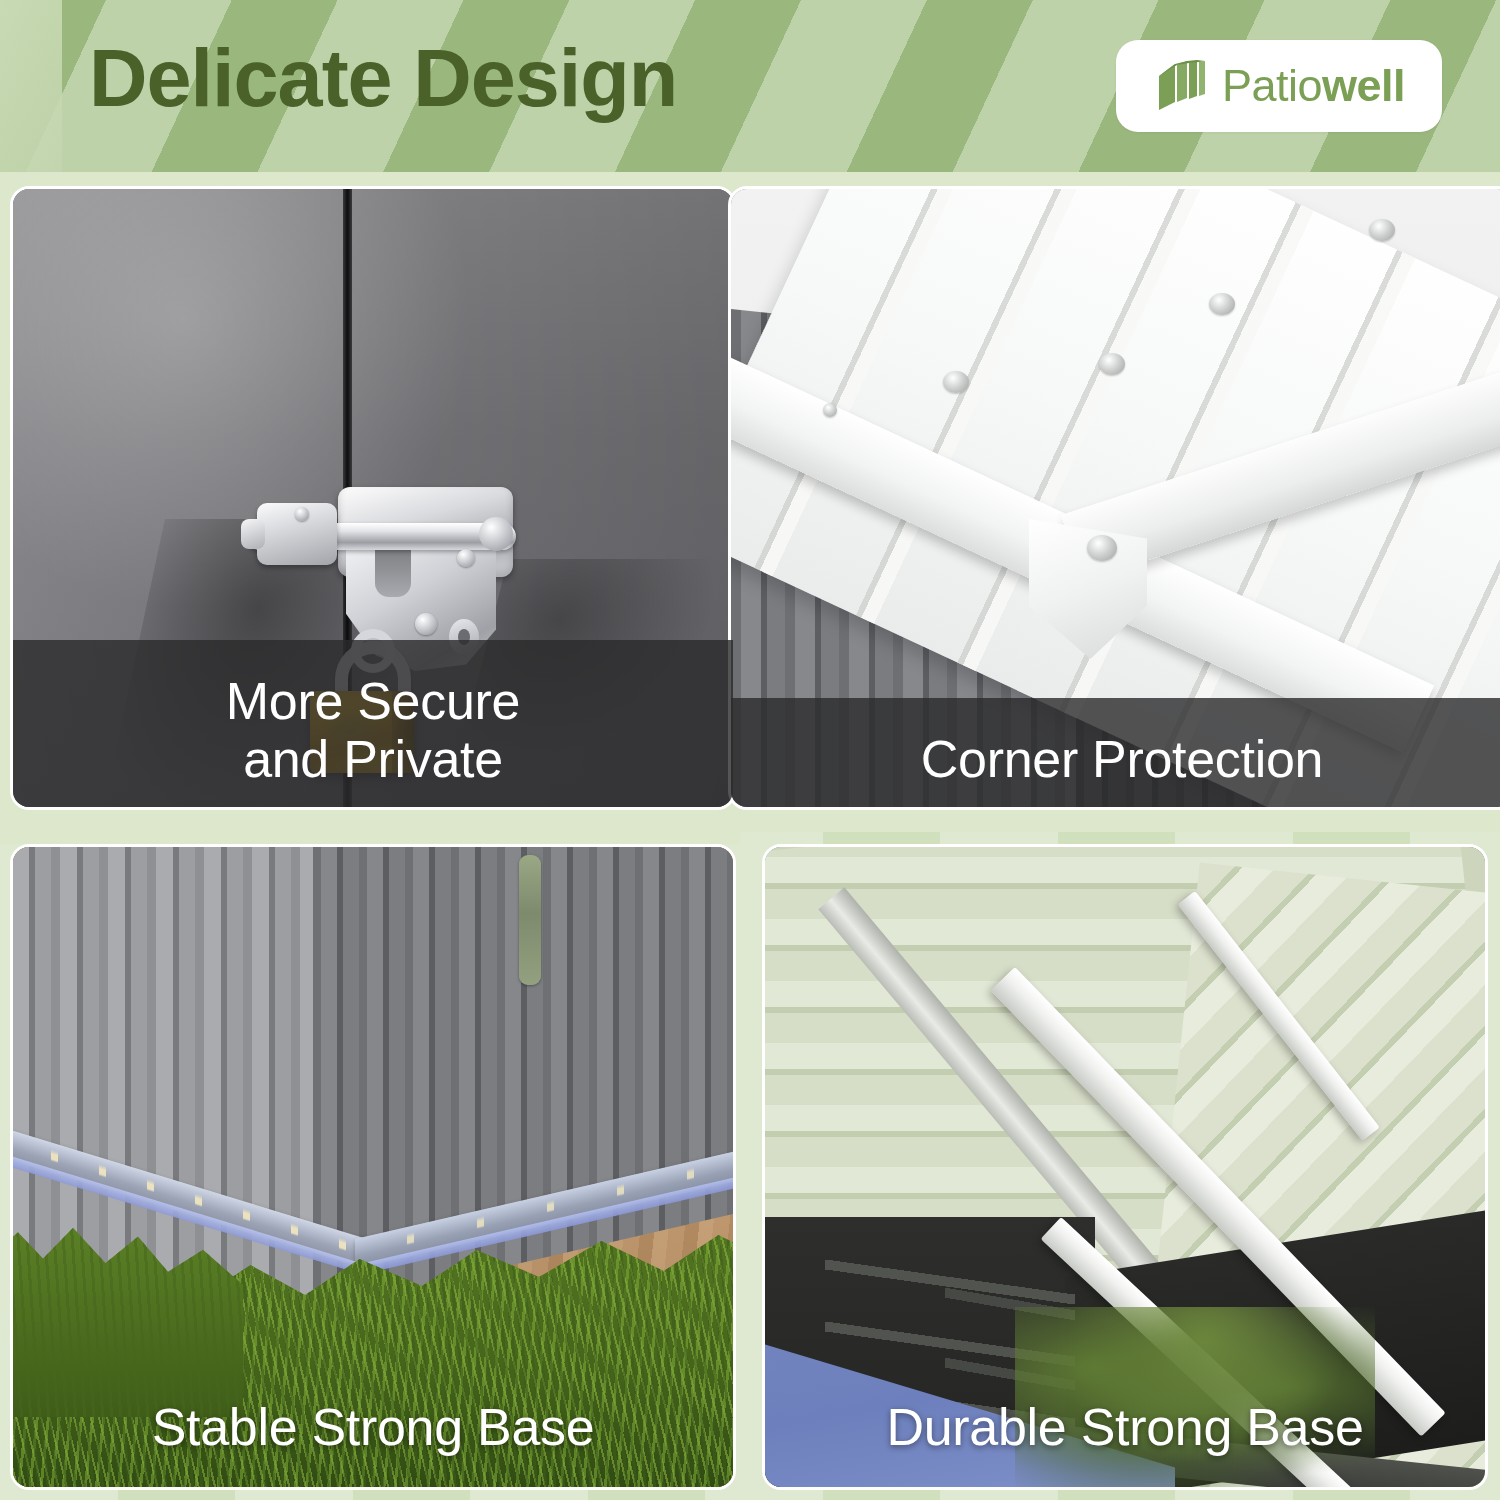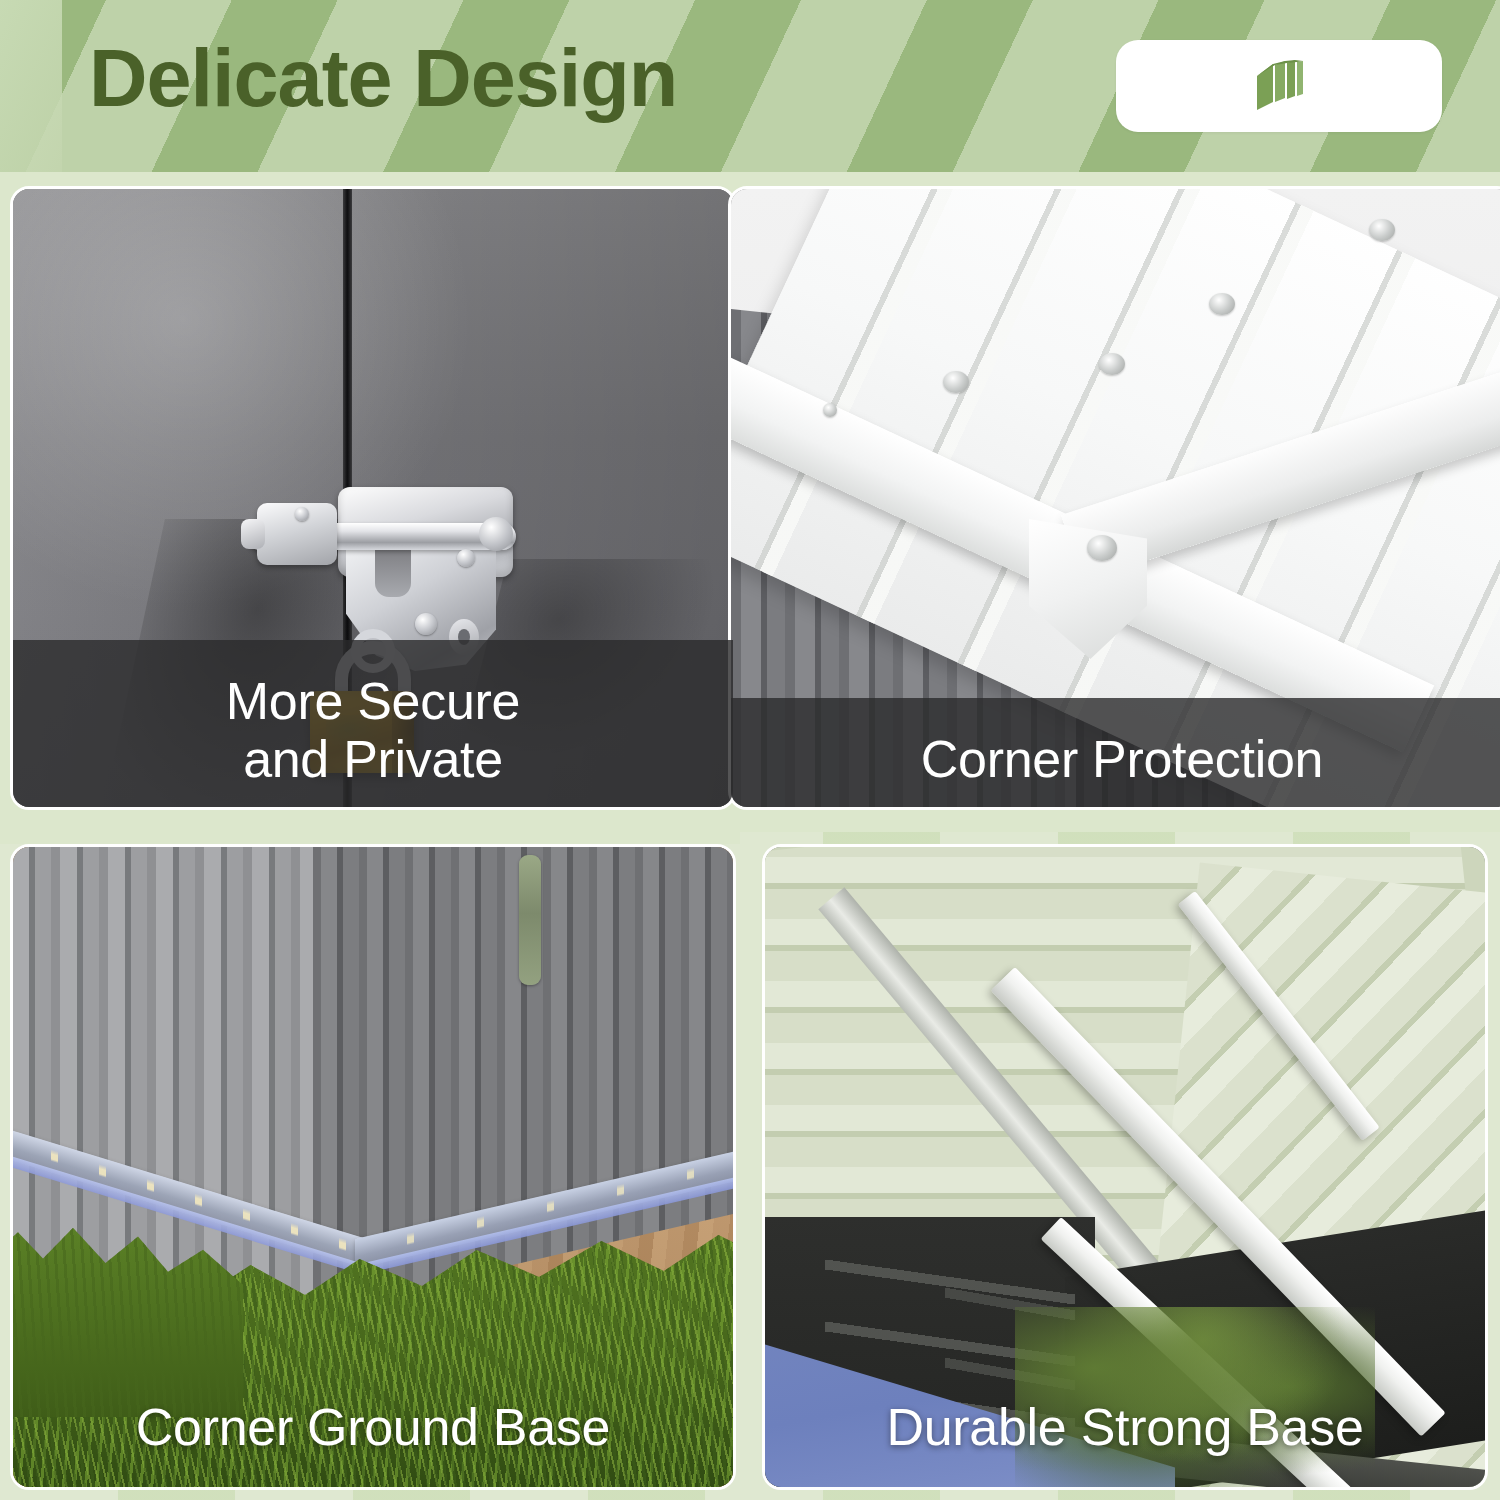--- a/index.html
+++ b/index.html
@@ -461,20 +461,21 @@
   <div id="page-title">Delicate Design</div>
 
   <div id="logo-badge">
     <svg id="logo-icon" viewBox="0 0 56 56">
       <polygon points="6,18 22,6 22,44 6,52" fill="#7ba055"></polygon>
       <polygon points="24,7 34,3 34,40 24,44" fill="#86aa62"></polygon>
       <polygon points="36,5 44,2 44,38 36,41" fill="#7ba055"></polygon>
       <polygon points="46,4 52,3 52,36 46,38" fill="#90b470"></polygon>
       <polygon points="6,18 22,6 34,3 44,2 52,3 46,4 36,5 24,7" fill="#6c9148"></polygon>
     </svg>
+    <div id="logo-text"><span>Patio</span><span class="bold">well</span></div>
   </div>
 </div>
 
 <div id="panels">
 
   <div class="panel p1">
     <div class="scene">
       <div class="door-bg"></div>
       <div class="door-glow"></div>
       <div class="door-seam"></div>
@@ -533,21 +534,21 @@
       <div class="p3-hinge"></div>
       <div class="p3-base-left"></div>
       <div class="p3-base-right"></div>
       <div class="p3-base-glow-l"></div>
       <div class="p3-base-glow-r"></div>
       <div class="p3-screws-l"></div>
       <div class="p3-screws-r"></div>
       <div class="p3-grass"></div>
       <div class="p3-grass-left"></div>
     </div>
-    <div class="caption plain">Corner Ground Base</div>
+    <div class="caption plain">Stable Strong Base</div>
   </div>
 
   <div class="panel p4">
     <div class="scene">
       <div class="p4bg"></div>
       <div class="p4-ceiling-left"></div>
       <div class="p4-ceiling-right"></div>
       <div class="p4-ridge"></div>
       <div class="p4-wall-dark"></div>
       <div class="p4-wall-dark2"></div>

